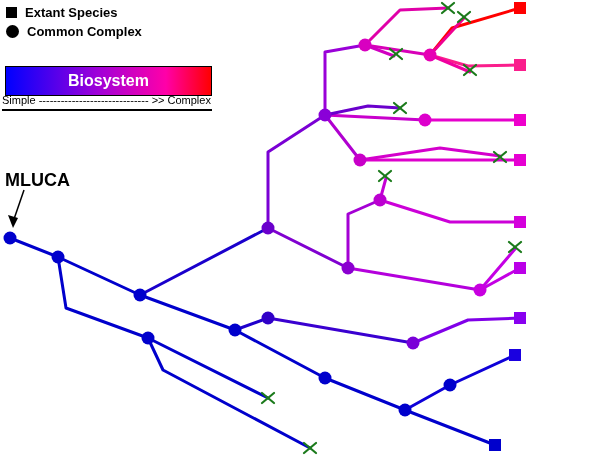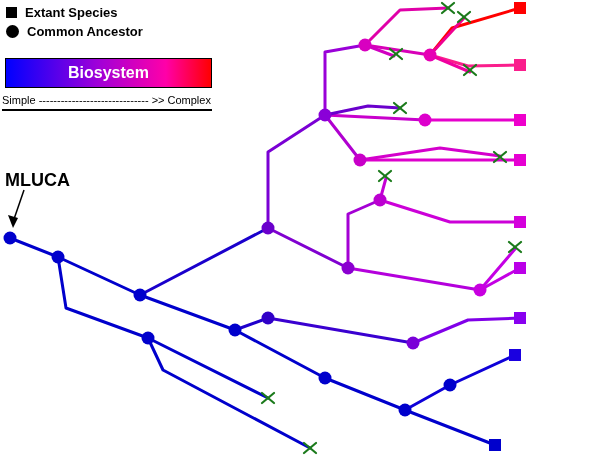--- a/index.html
+++ b/index.html
@@ -10,21 +10,21 @@
   svg.tree{position:absolute;left:0;top:0;}
   .legend-item{
     position:absolute;display:flex;align-items:center;gap:8px;
     font-weight:bold;font-size:13px;color:#000;
   }
   .legend-item.extant{left:6px;top:5px;}
   .legend-item.ancestor{left:6px;top:24px;}
   .swatch-square{width:11px;height:11px;background:#000;flex:0 0 auto;}
   .swatch-circle{width:13px;height:13px;border-radius:50%;background:#000;flex:0 0 auto;}
   .gradient-bar{
-    position:absolute;left:5px;top:58px;width:205px;height:28px;
+    position:absolute;left:5px;top:66px;width:205px;height:28px;
     display:flex;align-items:center;justify-content:center;
     color:#fff;font-weight:bold;font-size:16px;border:1px solid #000;
   }
   .scale-label{
     position:absolute;left:2px;top:94px;width:210px;
     font-size:11px;color:#000;padding-bottom:3px;border-bottom:2px solid #000;
     white-space:nowrap;overflow:hidden;
   }
   .mluca-label{
     position:absolute;left:5px;top:170px;font-size:18px;font-weight:bold;color:#000;
@@ -120,21 +120,21 @@
       <polygon points="13,228 8,215 18,218" fill="#000"></polygon>
     </svg>
 
   <div class="legend-item extant">
     <span class="swatch-square"></span>
     <span>Extant Species</span>
   </div>
 
   <div class="legend-item ancestor">
     <span class="swatch-circle"></span>
-    <span>Common Ancestor</span>
+    <span>Common Complex</span>
   </div>
 
   <div class="gradient-bar" style="background: linear-gradient(90deg, rgb(0, 0, 255) 0%, rgb(160, 0, 216) 45%, rgb(255, 0, 168) 78%, rgb(255, 0, 0) 100%);">
     <span>Biosystem</span>
   </div>
 
   <div class="scale-label">Simple ------------------------------ &gt;&gt; Complex</div>
 
   <div class="mluca-label">MLUCA</div>
 

